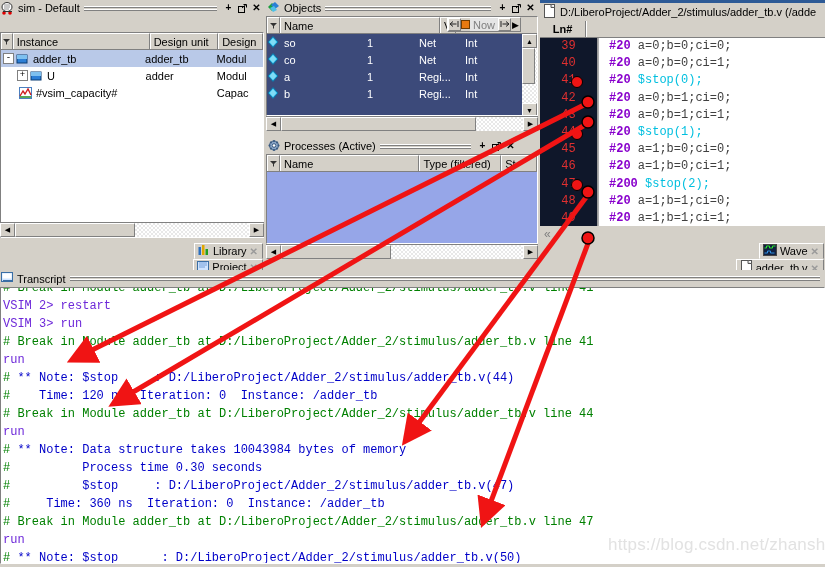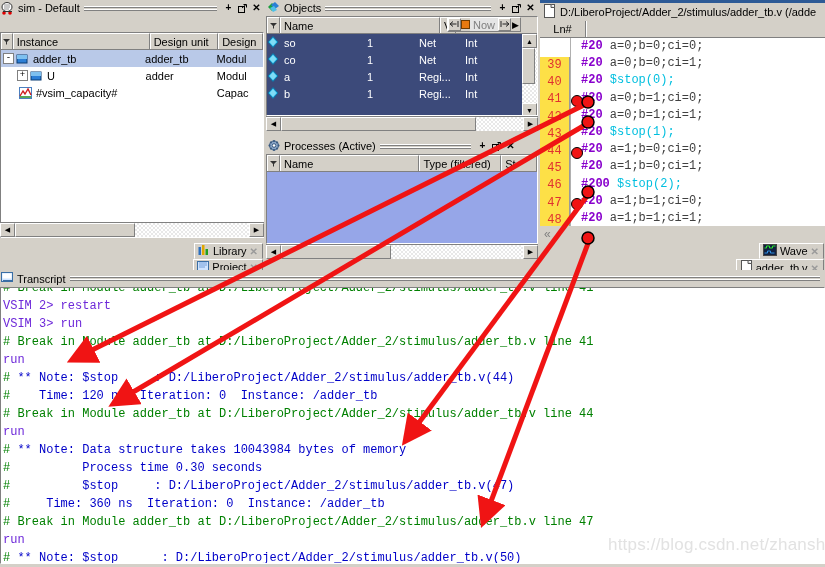--- a/index.html
+++ b/index.html
@@ -107,26 +107,26 @@
     margin-right: 1px; white-space: nowrap;
   }
   .tab.active { height: 21px; border-color: #fff #808080 #d4d0c8 #fff; background: #d4d0c8; }
   .tabx { color: #9a9a9a; font-size: 10px; font-weight: bold; }
   .tabblank { width: 60px; height: 19px; background:#d4d0c8;
     border: 1px solid; border-color: #fff #808080 #d4d0c8 #fff; }
 
   
   .srctitle { height: 18px; display: flex; align-items: center; gap: 4px;
               padding-left: 3px; font-size: 11px; background: #d4d0c8; white-space: nowrap; }
-  .gutterhead { height: 17px; border-bottom: 1px solid #808080; display: flex; background: #d4d0c8; }
+  .gutterhead { height: 17px; border-bottom: 1px solid #808080; display: flex; background: #d4d0c8; font-weight: bold; }
   .lnhead { width: 46px; display:flex; align-items:center; justify-content:center;
             font-size: 11px; border-right: 1px solid #808080; }
   .codearea { display: flex; background: #fff; font-family: "Liberation Mono", monospace; font-size: 12px; }
-  .gutter { width: 30px; background: #fde047; border-right: 1px solid #9a9a9a;
-            text-align: center; color: #e03030; flex: 0 0 auto; position: relative; margin-top: 19px; }
+  .gutter { width: 58px; background: #0f172a; border-right: 1px solid #9a9a9a;
+            text-align: center; color: #e03030; flex: 0 0 auto; position: relative; }
   .gline { height: 17.2px; line-height: 17.2px; font-size: 12px; }
   .codelines { flex: 1; padding-left: 10px; border-left: 1px solid #b0b0b0; }
   .cline { height: 17.2px; line-height: 17.2px; white-space: pre; }
   .kw   { color: #8800cc; font-weight: bold; }
   .sys  { color: #00bfdf; }
   .plain{ color: #404040; }
 
   
   .tline { height: 18px; line-height: 18px; font-family: "Liberation Mono", monospace;
            font-size: 12px; white-space: pre; padding-left: 2px; }

